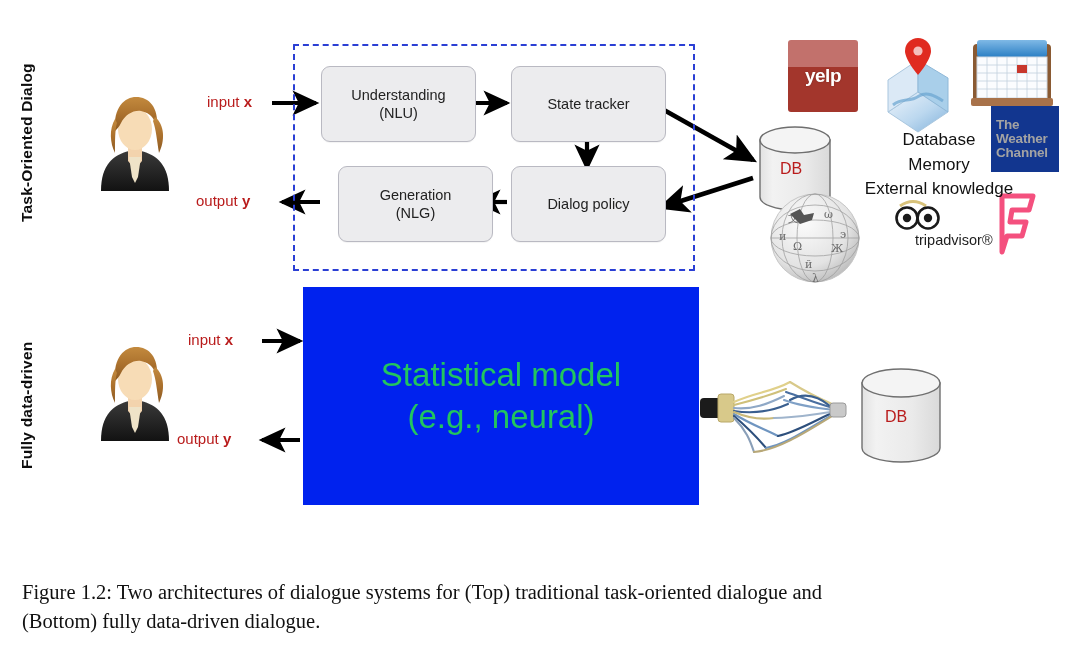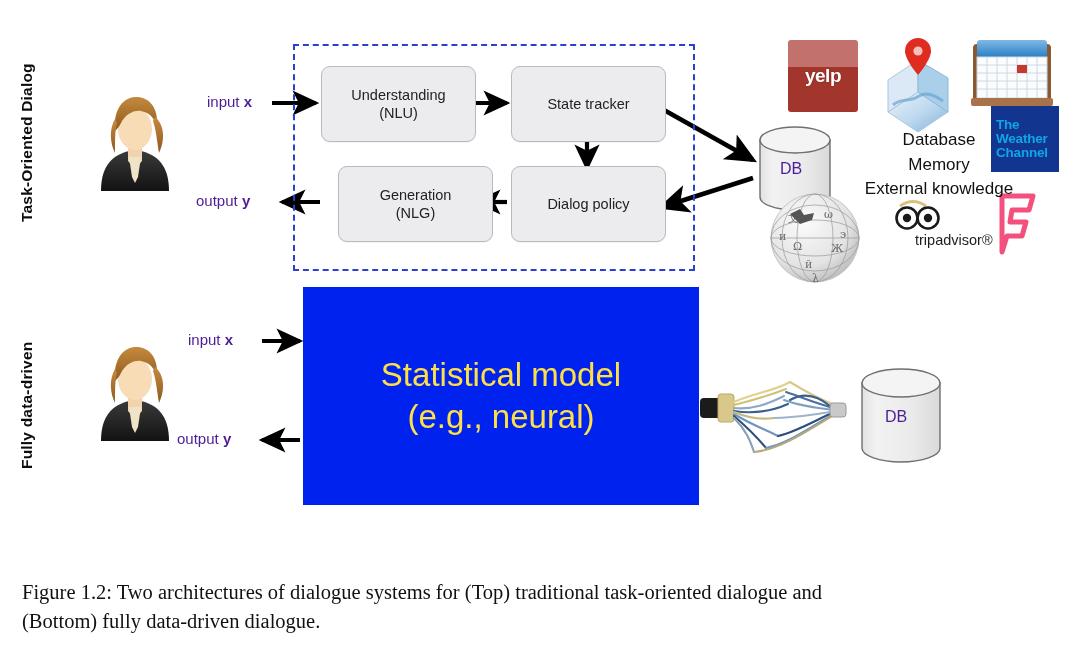--- a/index.html
+++ b/index.html
@@ -6,56 +6,56 @@
   body{width:1080px;height:662px;position:relative;overflow:hidden;
        font-family:"Liberation Sans",sans-serif;color:#1a1a1a;}
   .fig{position:absolute;left:0;top:0;width:1080px;height:662px;}
 
   
   .vlabel{position:absolute;font-weight:bold;font-size:15.5px;color:#0d0d0d;
           writing-mode:vertical-rl;transform:rotate(180deg);
           letter-spacing:.2px;white-space:nowrap;text-align:center;}
 
   
-  .iolabel{position:absolute;font-size:15px;color:#4c1d95;white-space:nowrap;text-align:right;}
+  .iolabel{position:absolute;font-size:15px;color:#b91c1c;white-space:nowrap;text-align:right;}
   .iolabel b{font-weight:bold;}
 
   
   .dashbox{position:absolute;border:2.5px dashed #2b3fd4;border-radius:1px;}
 
   
   .mbox{position:absolute;background:#ececee;border:1px solid #b9b9c2;
         border-radius:9px;display:flex;flex-direction:column;
         align-items:center;justify-content:center;
         font-size:14.5px;color:#222;line-height:1.25;text-align:center;
         box-shadow:0 1px 1px rgba(0,0,0,.05);}
 
   
   .bluebox{position:absolute;background:#0022ee;display:flex;
            flex-direction:column;align-items:center;justify-content:center;
-           color:#fde047;font-size:33px;line-height:1.28;text-align:center;}
+           color:#22c55e;font-size:33px;line-height:1.28;text-align:center;}
 
   
   .ovl{position:absolute;left:0;top:0;width:1080px;height:662px;
        pointer-events:none;overflow:visible;}
 
   
   .kblock{position:absolute;text-align:center;font-size:17px;color:#111;
           line-height:1.45;white-space:nowrap;}
 
   
   .logo{position:absolute;}
   .yelp{background:linear-gradient(#c2716c 0 38%,#a3362c 38% 100%);
         border-radius:3px;display:flex;align-items:center;justify-content:center;}
   .yelp-word{color:#fff;font-weight:bold;font-size:19px;letter-spacing:-.5px;
              text-shadow:0 0 2px rgba(0,0,0,.25);}
   .twc{background:#12368f;display:flex;flex-direction:column;
        align-items:flex-start;justify-content:center;padding-left:5px;
        box-sizing:border-box;}
-  .twc span{color:#0ea5e9;font-weight:bold;font-size:13.5px;line-height:1.02;
+  .twc span{color:#a3a3a3;font-weight:bold;font-size:13.5px;line-height:1.02;
             letter-spacing:-.2px;}
   .fsq{background:#f7f4f6;display:flex;align-items:center;justify-content:center;}
   .tripword{position:absolute;font-size:14.5px;color:#1d1d1d;white-space:nowrap;margin-left:31px;}
 
   
   .caption{position:absolute;font-family:"Liberation Serif",serif;
            font-size:20.5px;color:#111;line-height:1.42;}
 </style>
 </head>
 <body>

